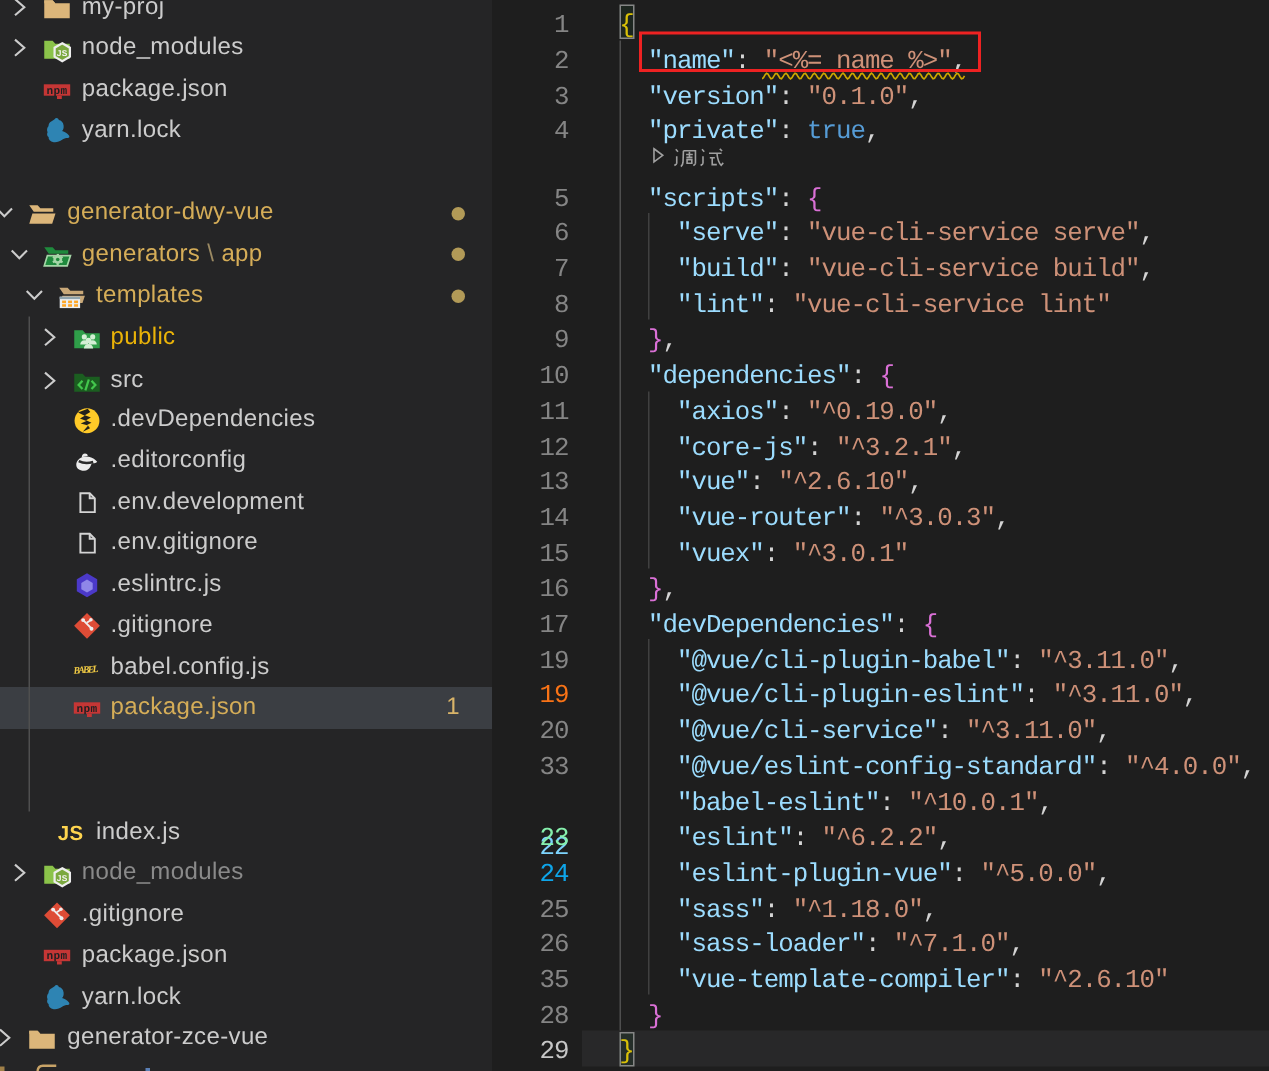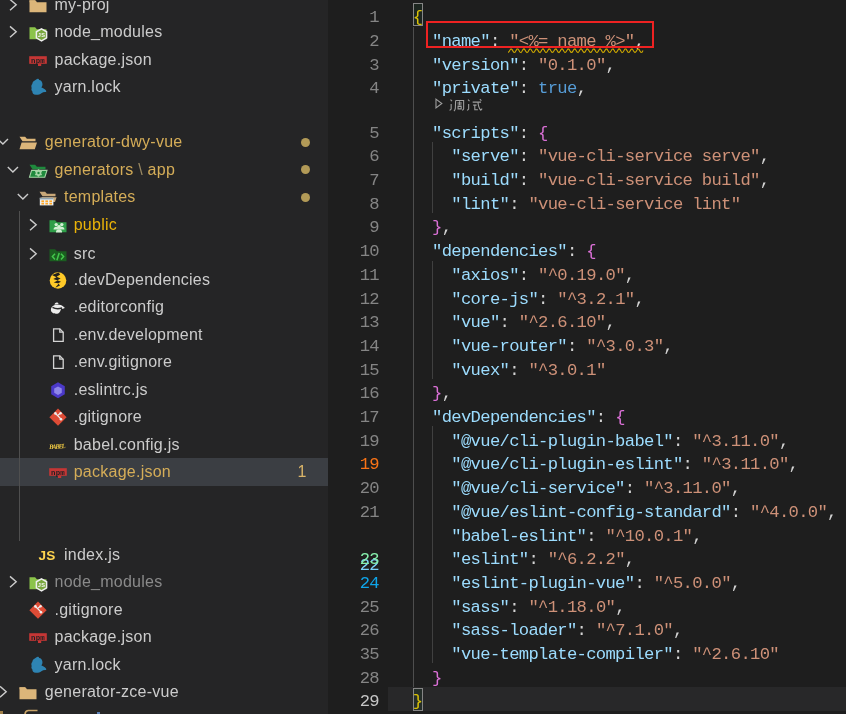--- a/index.html
+++ b/index.html
@@ -334,21 +334,21 @@
     <div class="ln" style="top:260.5px;color:#858585">11</div>
     <div class="ln" style="top:284.2px;color:#858585">12</div>
     <div class="ln" style="top:307.9px;color:#858585">13</div>
     <div class="ln" style="top:331.6px;color:#858585">14</div>
     <div class="ln" style="top:355.3px;color:#858585">15</div>
     <div class="ln" style="top:379.0px;color:#858585">16</div>
     <div class="ln" style="top:402.7px;color:#858585">17</div>
     <div class="ln" style="top:426.4px;color:#858585">19</div>
     <div class="ln" style="top:450.1px;color:#f97316">19</div>
     <div class="ln" style="top:473.8px;color:#858585">20</div>
-    <div class="ln" style="top:497.5px;color:#858585">21</div>
+    <div class="ln" style="top:497.5px;color:#858585">33</div>
     <div class="ln" style="top:551px;color:#7dd3fc">22</div>
     <div class="ln" style="top:544.9px;color:#86efac">23</div>
     <div class="ln" style="top:568.6px;color:#0ea5e9">24</div>
     <div class="ln" style="top:592.3px;color:#858585">25</div>
     <div class="ln" style="top:616.0px;color:#858585">26</div>
     <div class="ln" style="top:639.7px;color:#858585">35</div>
     <div class="ln" style="top:663.4px;color:#858585">28</div>
     <div class="ln" style="top:687.1px;color:#c6c6c6">29</div>
     <div class="cl" style="top:3.0px"><span style="color:#ffd700">{</span></div>
     <div class="cl" style="top:26.7px">  <span style="color:#9cdcfe">"name"</span><span style="color:#d4d4d4">: </span><span style="color:#ce9178">"&lt;%= name %&gt;"</span><span style="color:#d4d4d4">,</span></div>

